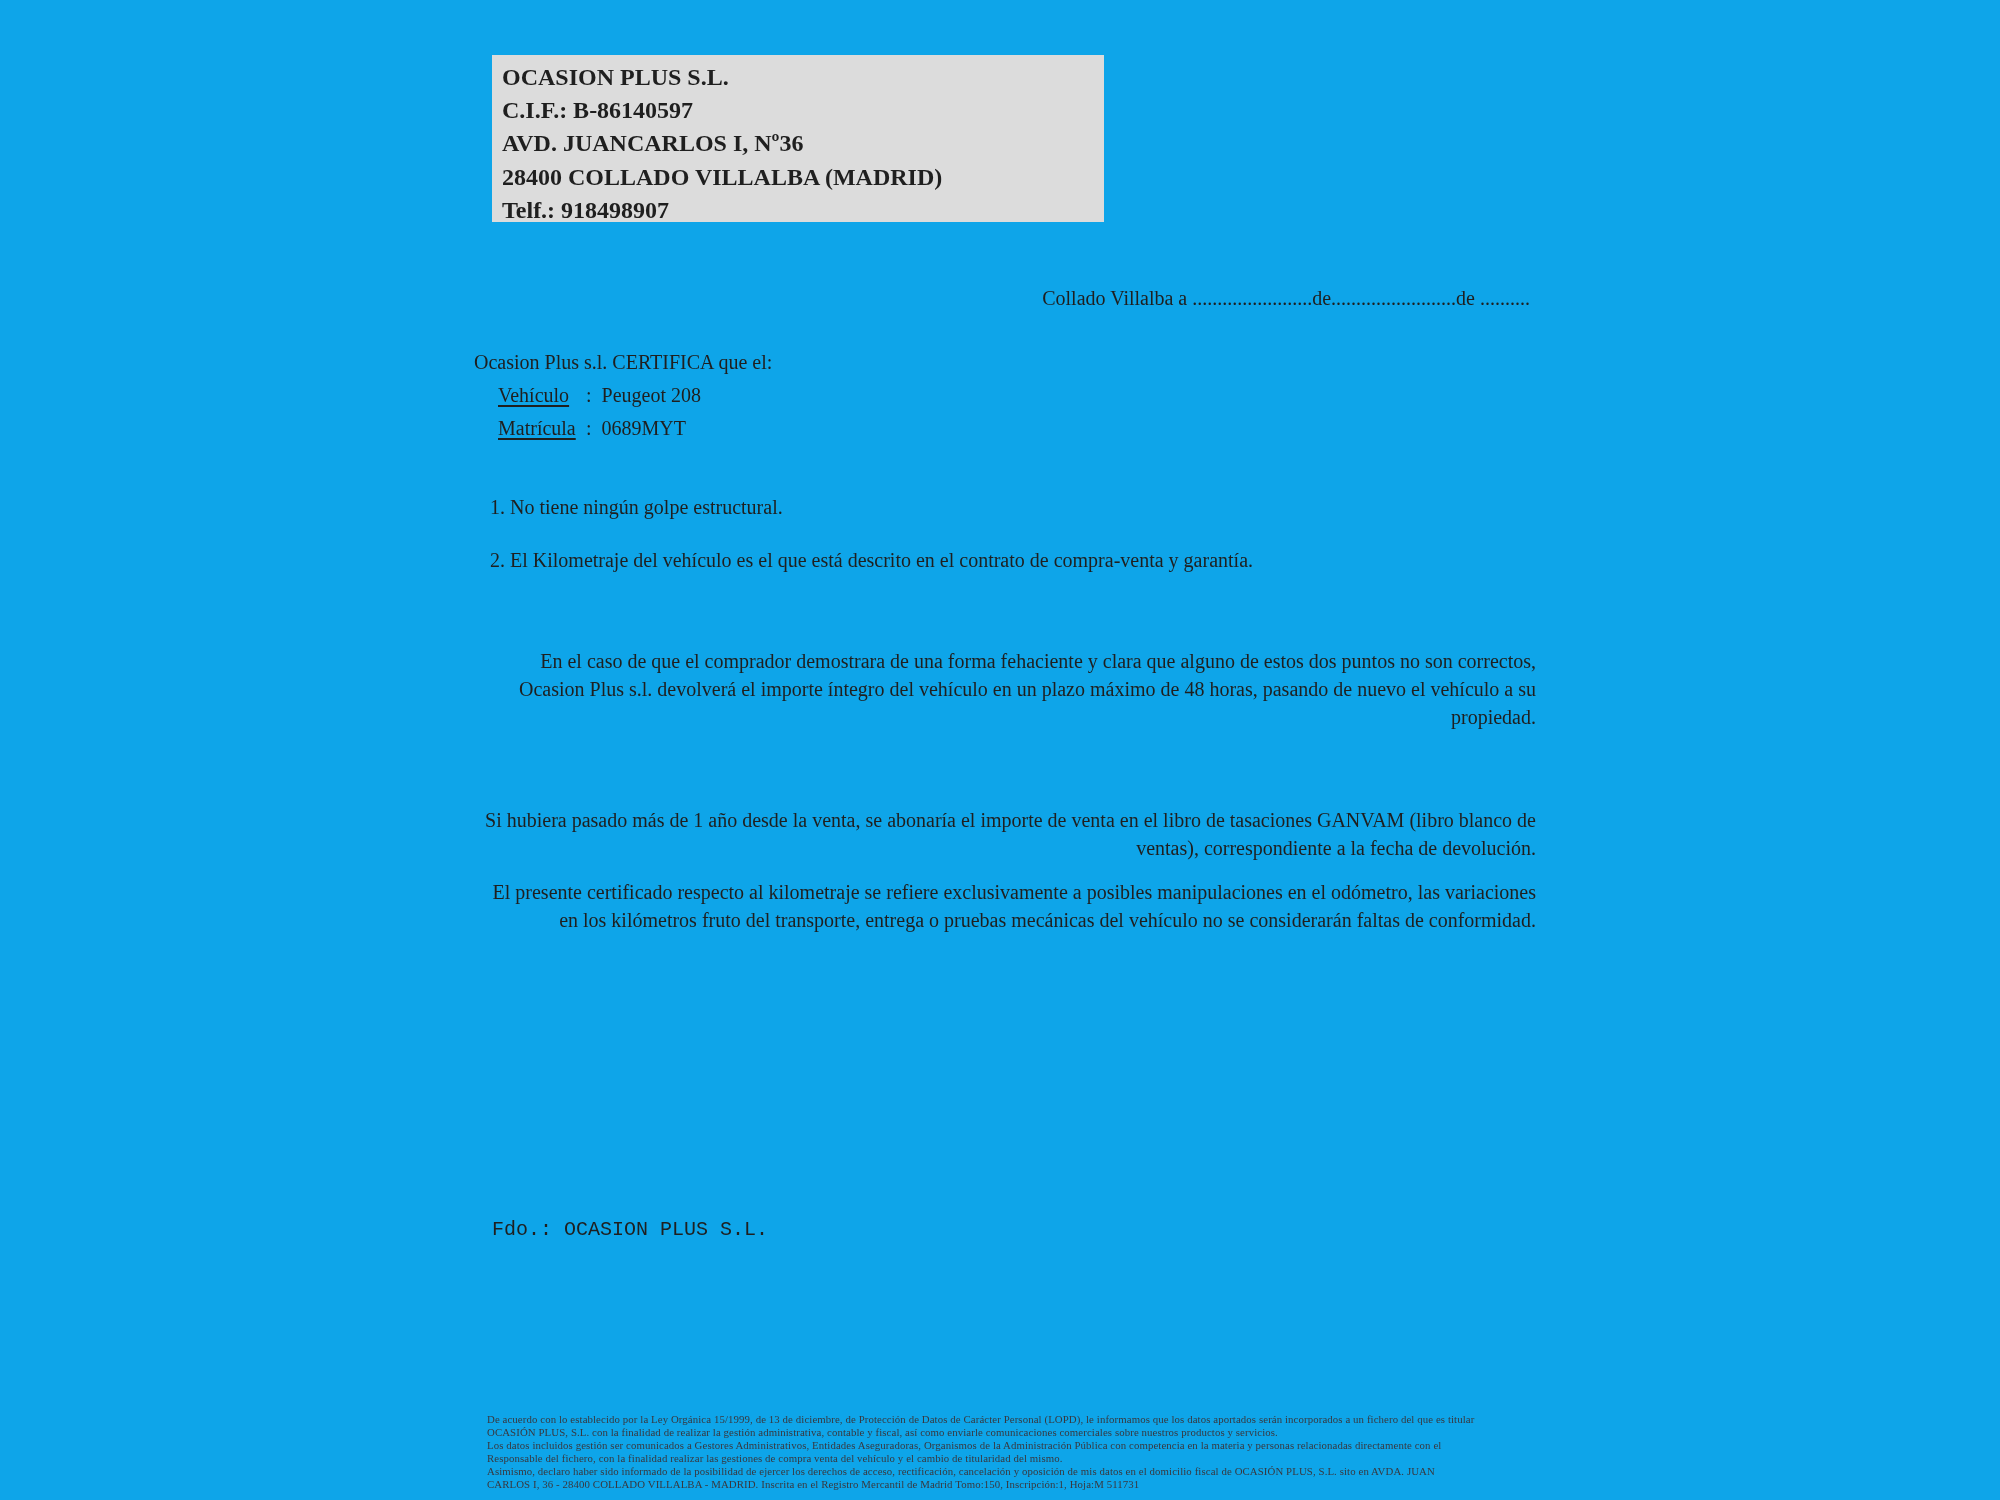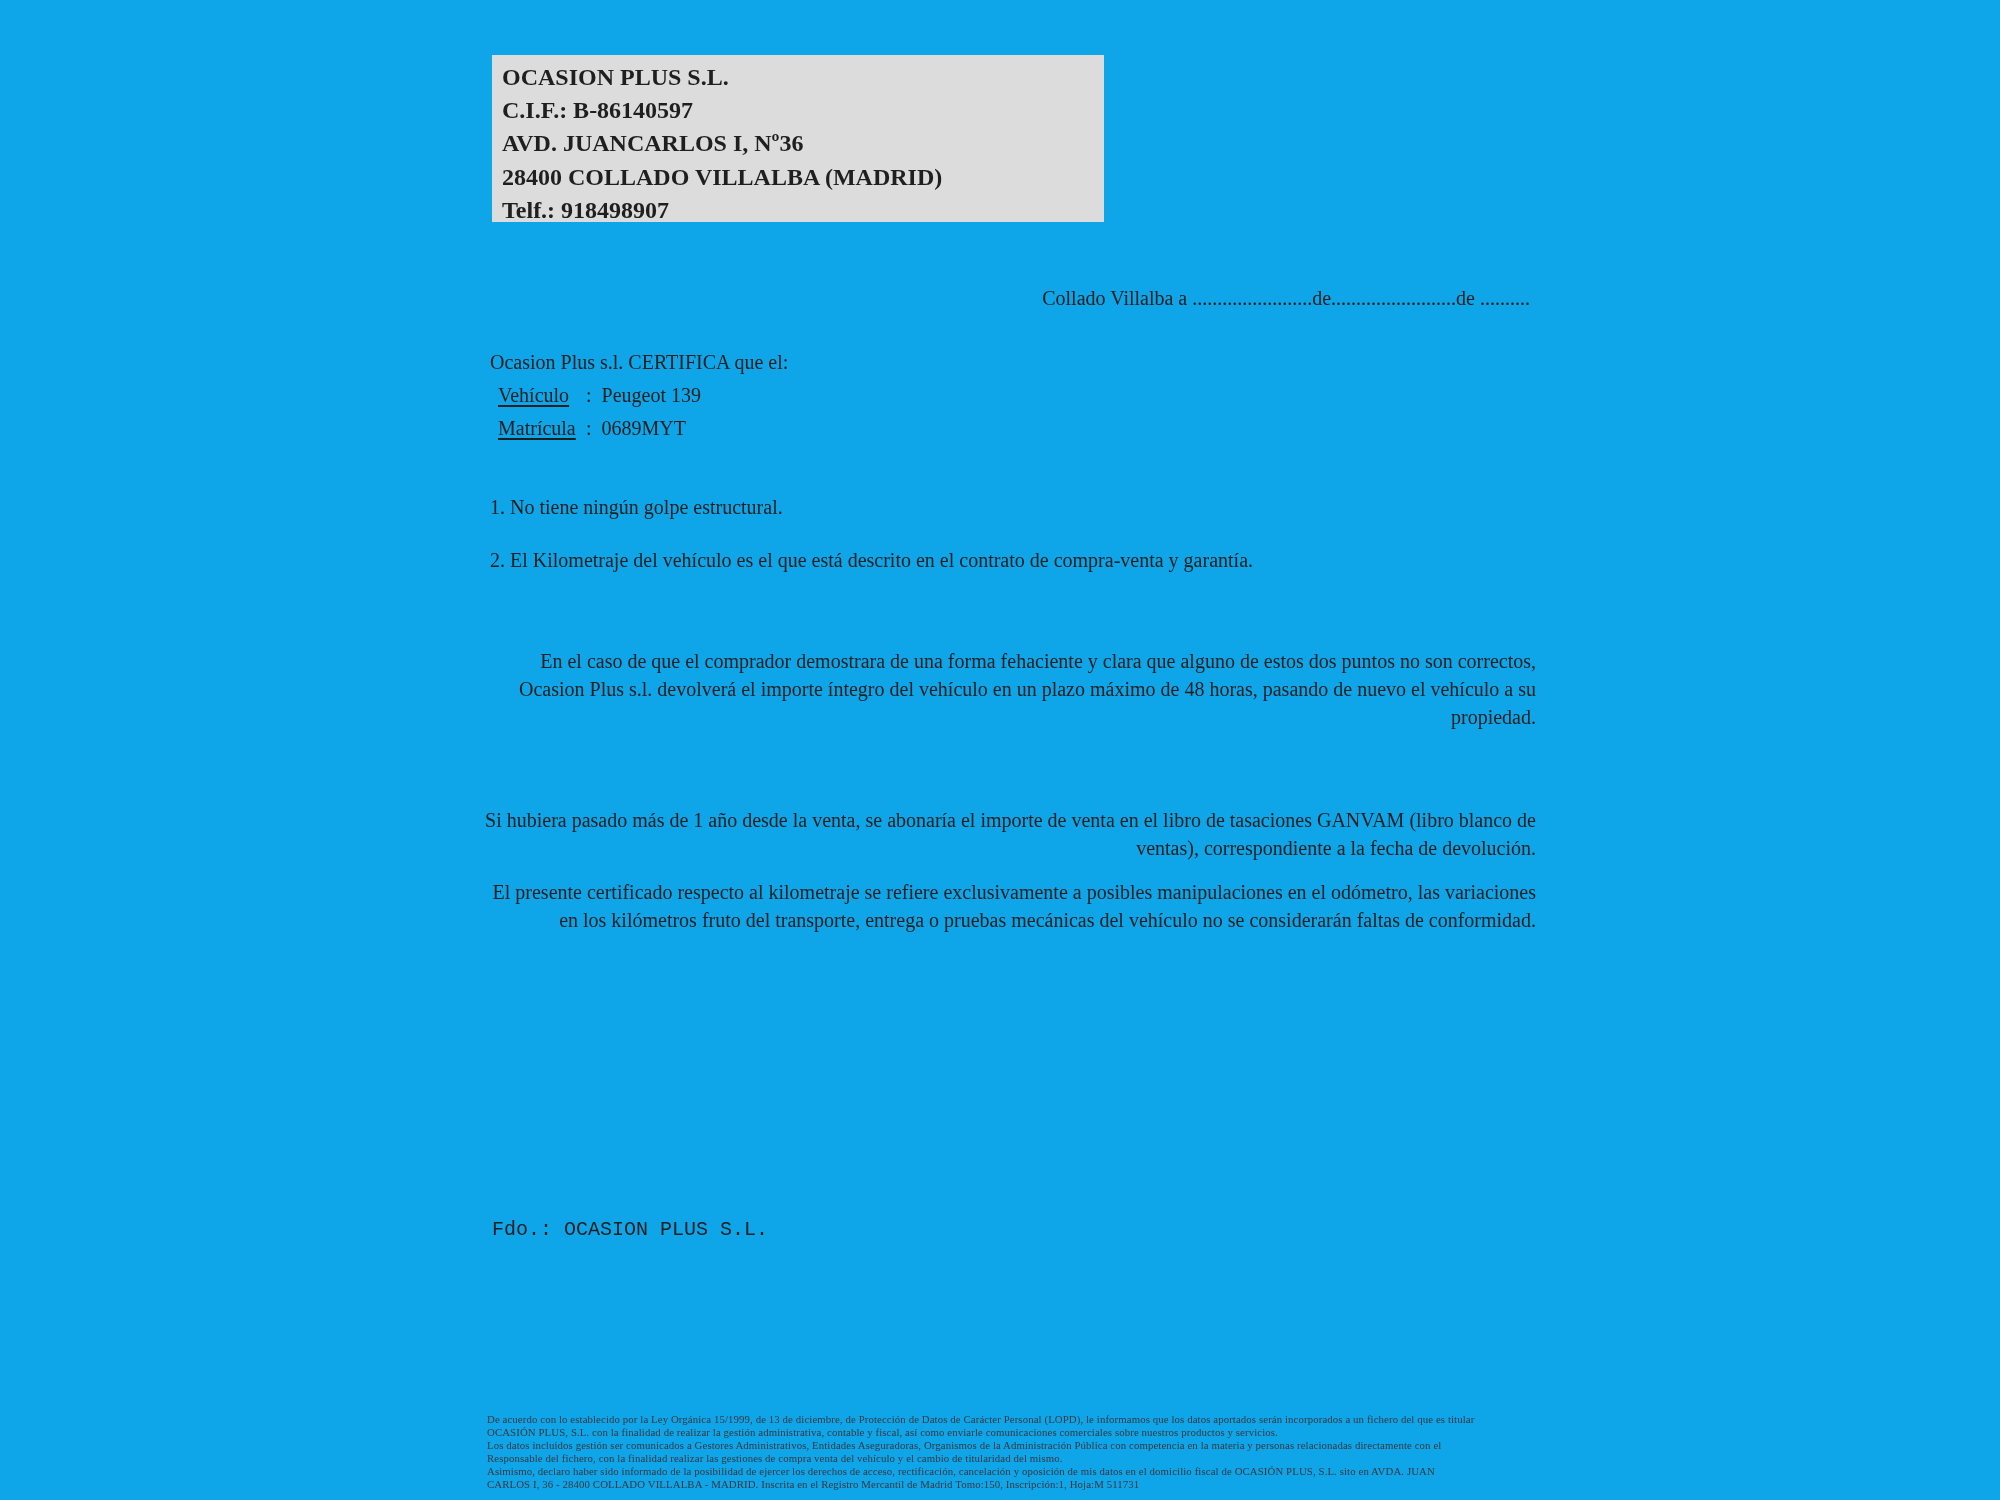--- a/index.html
+++ b/index.html
@@ -37,21 +37,21 @@
     color: #1f1f1f;
   }
 
   .date-line {
     left: 490px; top: 284px;
     width: 1040px;
     text-align: right;
     white-space: nowrap;
   }
 
-  .certify-line { left: 490px; top: 348px; white-space: nowrap; }
+  .certify-line { left: 474px; top: 348px; white-space: nowrap; }
 
   .kv-line { white-space: nowrap; }
   .kv-label {
     display: inline-block;
     width: 88px;
     text-decoration: underline;
     text-underline-offset: 3px;
     margin-left: 8px;
   }
   .kv-value { margin-left: 10px; }
@@ -85,21 +85,21 @@
     <div class="hline">AVD. JUANCARLOS I, Nº36</div>
     <div class="hline">28400 COLLADO VILLALBA (MADRID)</div>
     <div class="hline">Telf.: 918498907</div>
   </div>
 
   <div class="abs body-text date-line">Collado Villalba a ........................de.........................de ..........</div>
 
   <div class="abs body-text certify-line">Ocasion Plus s.l. CERTIFICA que el:</div>
 
   <div class="abs body-text kv-line" style="left:490px; top:381px;">
-    <span class="kv-label">Vehículo</span><span class="kv-sep">:</span><span class="kv-value">Peugeot 139</span>
+    <span class="kv-label">Vehículo</span><span class="kv-sep">:</span><span class="kv-value">Peugeot 208</span>
   </div>
 
   <div class="abs body-text kv-line" style="left:490px; top:414px;">
     <span class="kv-label">Matrícula</span><span class="kv-sep">:</span><span class="kv-value">0689MYT</span>
   </div>
 
   <div class="abs body-text item-line" style="top:493px;">1. No tiene ningún golpe estructural.</div>
   <div class="abs body-text item-line" style="top:546px;">2. El Kilometraje del vehículo es el que está descrito en el contrato de compra-venta y garantía.</div>
 
   <div class="abs body-text para" style="top:647px;">En el caso de que el comprador demostrara de una forma fehaciente y clara que alguno de estos dos puntos no son correctos, Ocasion Plus s.l. devolverá el importe íntegro del vehículo en un plazo máximo de 48 horas, pasando de nuevo el vehículo a su propiedad.</div>

